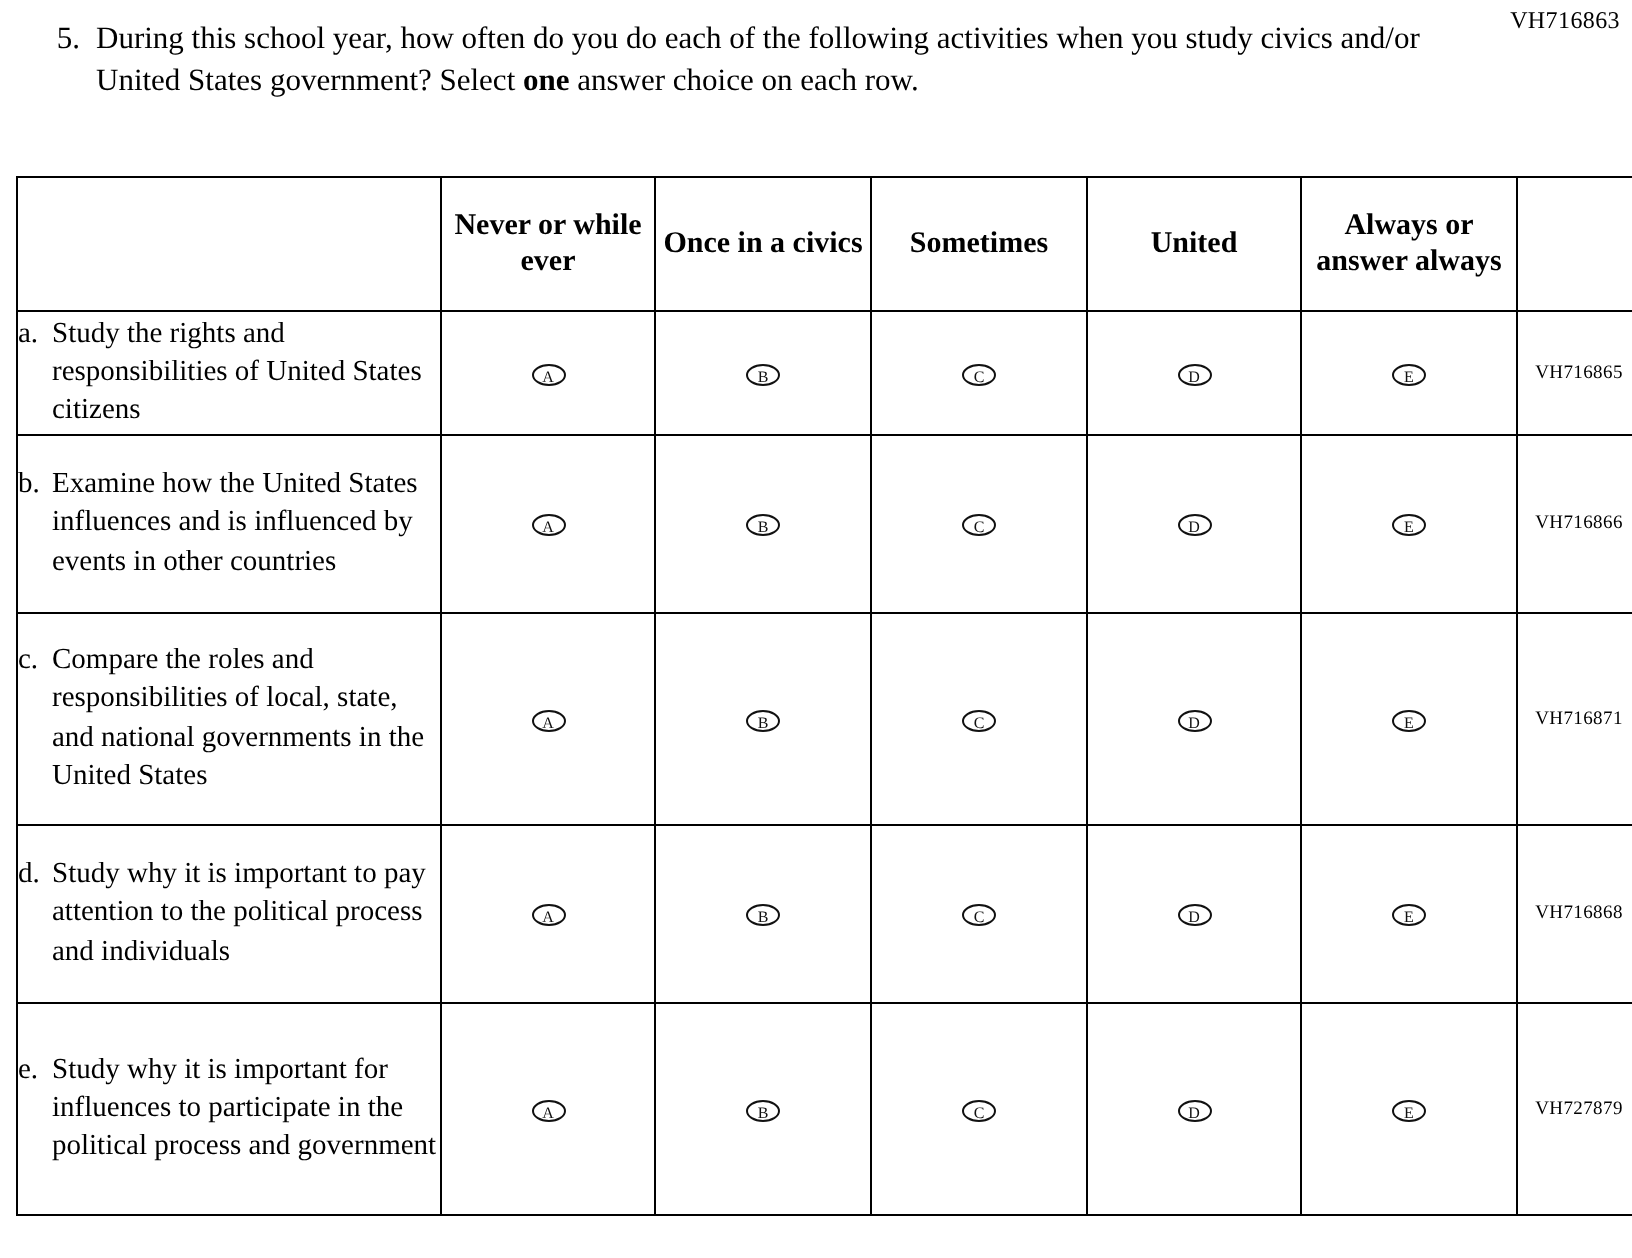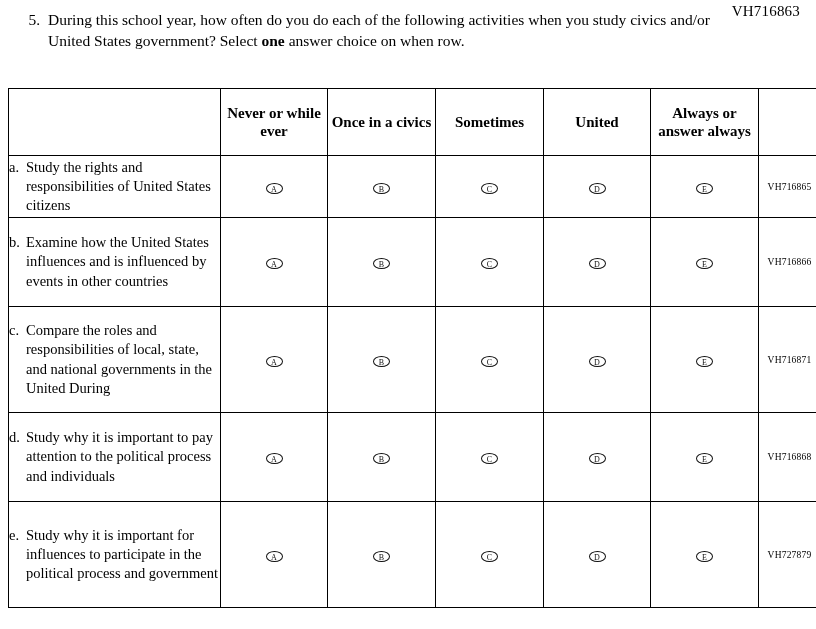--- a/index.html
+++ b/index.html
@@ -16,23 +16,23 @@
     overflow: hidden;
   }
   .page {
     position: relative;
     width: 816px;
     height: 629px;
   }
   .corner-id {
     position: absolute;
     top: 3px;
-    right: 16px;
-    font-family: "Liberation Serif", serif;
-    font-size: 15px;
+    right: 6px;
+    font-family: "Liberation Serif", serif;
+    font-size: 12px;
     letter-spacing: 0.2px;
   }
   .question {
     position: absolute;
     left: 14px;
     top: 10px;
     width: 740px;
     display: flex;
     align-items: flex-start;
   }
@@ -126,21 +126,21 @@
 </style>
 </head>
 <body>
 
 <div class="page">
 
   <div class="corner-id">VH716863</div>
 
   <div class="question">
     <div class="q-num">5.</div>
-    <div class="q-text"><span>During this school year, how often do you do each of the following activities when you study civics and/or United States government? Select </span><span class="bold">one</span><span> answer choice on when row.</span></div>
+    <div class="q-text"><span>During this school year, how often do you do each of the following activities when you study civics and/or United States government? Select </span><span class="bold">one</span><span> answer choice on each row.</span></div>
   </div>
 
   <table class="matrix">
     <colgroup>
       <col class="c-stub">
       <col class="c-opt1">
       <col class="c-opt2">
       <col class="c-opt3">
       <col class="c-opt4">
       <col class="c-opt5">
@@ -186,21 +186,21 @@
         <td class="opt"><span class="bubble">C</span></td>
         <td class="opt"><span class="bubble">D</span></td>
         <td class="opt"><span class="bubble">E</span></td>
         <td class="idcell">VH716866</td>
       </tr>
 
       <tr style="height:106px;">
         <td class="stub">
           <div class="stub-inner">
             <span class="stub-letter">c.</span>
-            <span class="stub-text">Compare the roles and responsibilities of local, state, and national governments in the United During</span>
+            <span class="stub-text">Compare the roles and responsibilities of local, state, and national governments in the United States</span>
           </div>
         </td>
         <td class="opt"><span class="bubble">A</span></td>
         <td class="opt"><span class="bubble">B</span></td>
         <td class="opt"><span class="bubble">C</span></td>
         <td class="opt"><span class="bubble">D</span></td>
         <td class="opt"><span class="bubble">E</span></td>
         <td class="idcell">VH716871</td>
       </tr>
 

